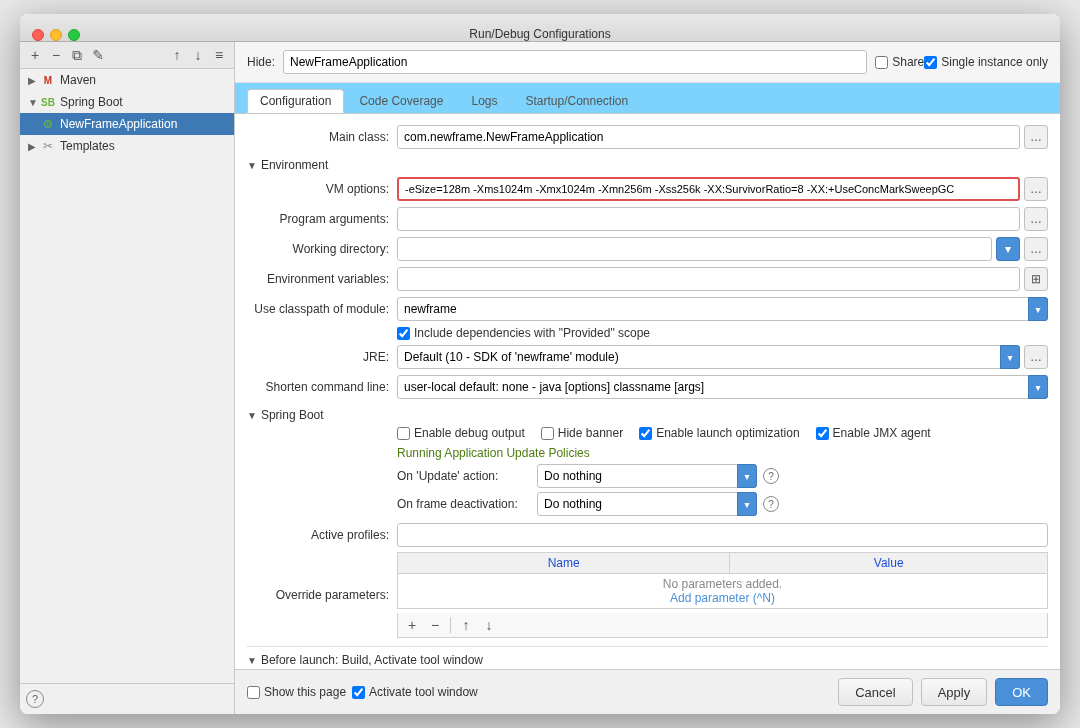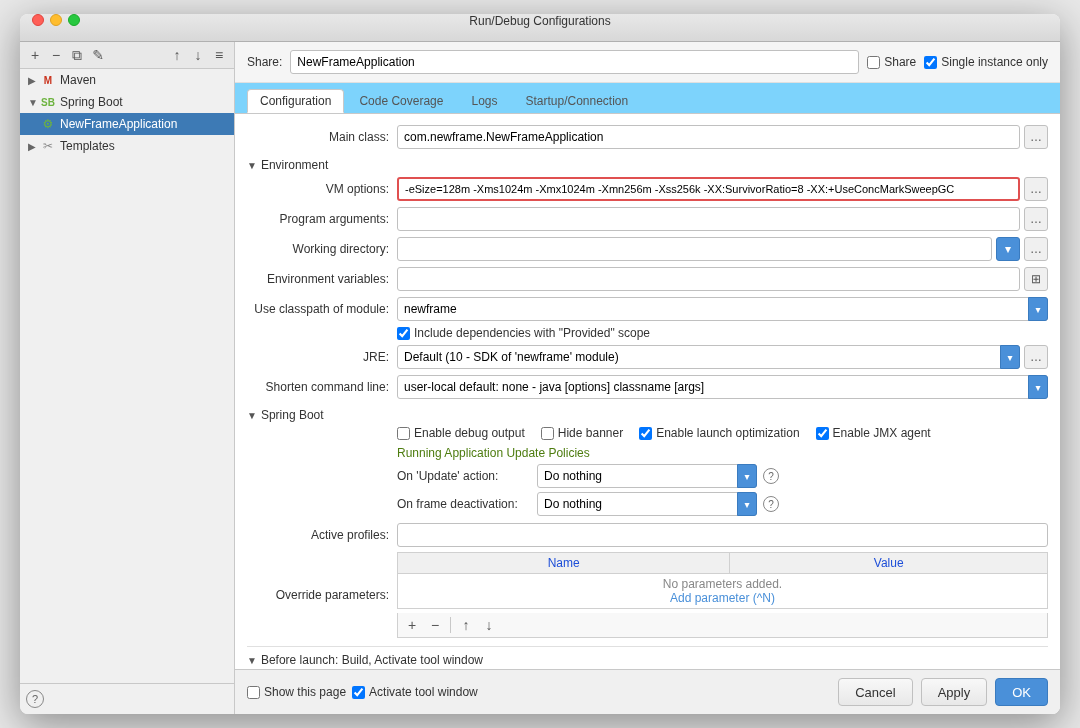--- a/index.html
+++ b/index.html
@@ -22,21 +22,21 @@
       box-shadow: 0 10px 40px rgba(0,0,0,0.4);
       display: flex;
       flex-direction: column;
       overflow: hidden;
     }
     .titlebar {
       height: 28px;
       background: linear-gradient(180deg, #e8e8e8, #d8d8d8);
       border-bottom: 1px solid #b0b0b0;
       display: flex;
-      align-items: flex-start;
+      align-items: flex-end;
       padding: 0 12px;
       position: relative;
       flex-shrink: 0;
     }
     .traffic-lights {
       display: flex;
       gap: 6px;
     }
     .traffic-light {
       width: 12px;
@@ -154,21 +154,20 @@
       height: 24px;
       border: 1px solid #c0c0c0;
       border-radius: 3px;
       padding: 0 6px;
       font-size: 12px;
       background: white;
     }
     .name-row-right {
       display: flex;
       align-items: center;
-      gap: 8px;
     }
     .share-checkbox-row {
       display: flex;
       align-items: center;
       gap: 4px;
       font-size: 12px;
       color: #333;
     }
     .tabs-row {
       display: flex;
@@ -519,21 +518,21 @@
       </div>
 
       <div class="sidebar-bottom">
         <div class="help-btn">?</div>
       </div>
     </div>
 
     <div class="right-panel">
 
       <div class="name-row">
-        <span class="name-label">Share:</span>
+        <span class="name-label">Hide:</span>
         <input class="name-input" type="text" value="NewFrameApplication" style="">
         <div class="name-row-right">
           <div class="share-checkbox-row">
             <input type="checkbox" style="">
             <span>Share</span>
           </div>
           <div class="share-checkbox-row">
             <input type="checkbox" checked="" style="">
             <span>Single instance only</span>
           </div>

